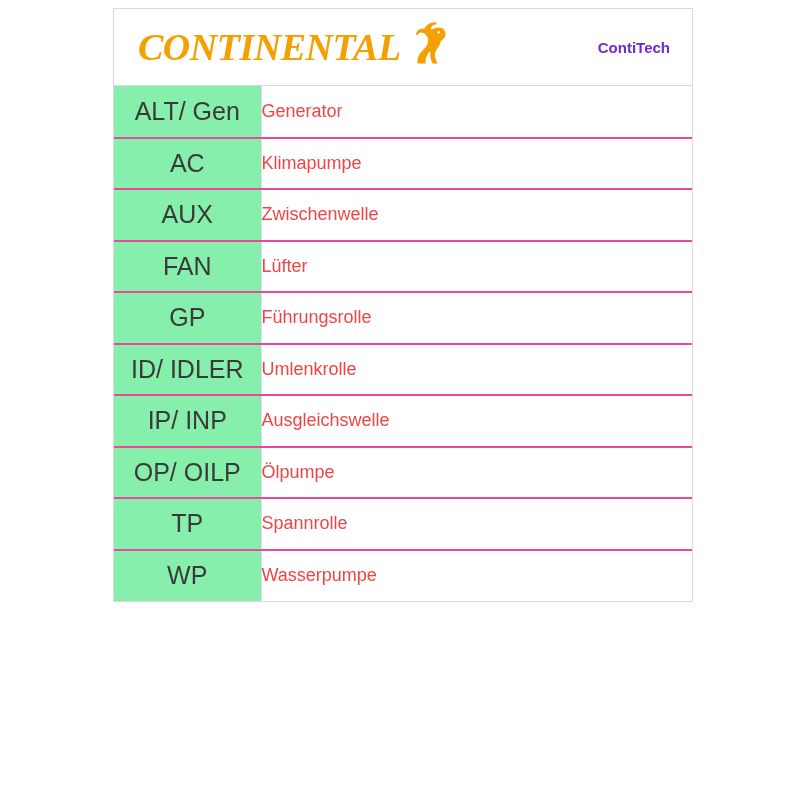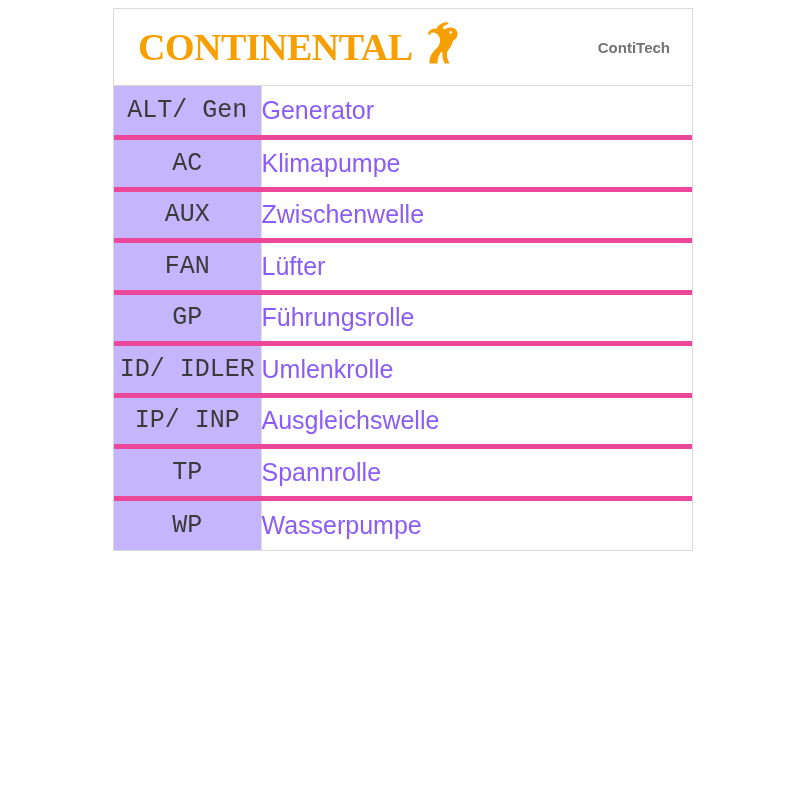--- a/index.html
+++ b/index.html
@@ -37,76 +37,77 @@
     height: 77px;
     padding: 0 22px 0 24px;
     box-sizing: border-box;
     border-bottom: 1px solid #d9d9d9;
     background: #ffffff;
   }
   .brand-left {
     display: flex;
     align-items: center;
     gap: 2px;
+    font-style: italic;
   }
   .brand-word {
     font-family: "Liberation Serif", serif;
     font-weight: bold;
     font-size: 38px;
     letter-spacing: -0.5px;
     color: #f5a000;
     line-height: 1;
     white-space: nowrap;
   }
   .horse-icon {
     margin-left: 4px;
     margin-bottom: 4px;
     display: block;
   }
   .brand-sub {
     font-family: "Liberation Sans", sans-serif;
     font-weight: bold;
     font-size: 15px;
-    color: #737373;
+    color: #6d28d9;
     letter-spacing: 0px;
     white-space: nowrap;
   }
   
   table.abbrev-table {
     width: 100%;
     border-collapse: collapse;
     table-layout: fixed;
   }
   table.abbrev-table tr {
     height: 51.5px;
   }
   table.abbrev-table td {
-    border-top: 5px solid #ec4899;
+    border-top: 2px solid #ec4899;
     padding: 0;
     vertical-align: middle;
     box-sizing: border-box;
   }
   table.abbrev-table tr:first-child td {
     border-top: none;
   }
   td.col-code {
     width: 147px;
-    background: #c4b5fd;
+    background: #86efac;
     border-right: 1px solid #e0e0e0;
     text-align: center;
     font-size: 25px;
     color: #3a3a3a;
-    font-family: Liberation Mono, monospace;
+    font-family: Liberation Sans, sans-serif;
     white-space: nowrap;
   }
   td.col-desc {
     background: #ffffff;
     padding-left: 22px;
-    font-size: 25px;
-    color: #8b5cf6;
+    font-size: 18px;
+    color: #ef4444;
     font-family: "Liberation Sans", sans-serif;
     white-space: nowrap;
   }
 </style>
 </head>
 <body>
 
 <div class="page">
   <div class="sheet">
 
@@ -147,20 +148,24 @@
         </tr>
         <tr>
           <td class="col-code">ID/ IDLER</td>
           <td class="col-desc">Umlenkrolle</td>
         </tr>
         <tr>
           <td class="col-code">IP/ INP</td>
           <td class="col-desc">Ausgleichswelle</td>
         </tr>
         <tr>
+          <td class="col-code">OP/ OILP</td>
+          <td class="col-desc">Ölpumpe</td>
+        </tr>
+        <tr>
           <td class="col-code">TP</td>
           <td class="col-desc">Spannrolle</td>
         </tr>
         <tr>
           <td class="col-code">WP</td>
           <td class="col-desc">Wasserpumpe</td>
         </tr>
       </tbody>
     </table>
 

